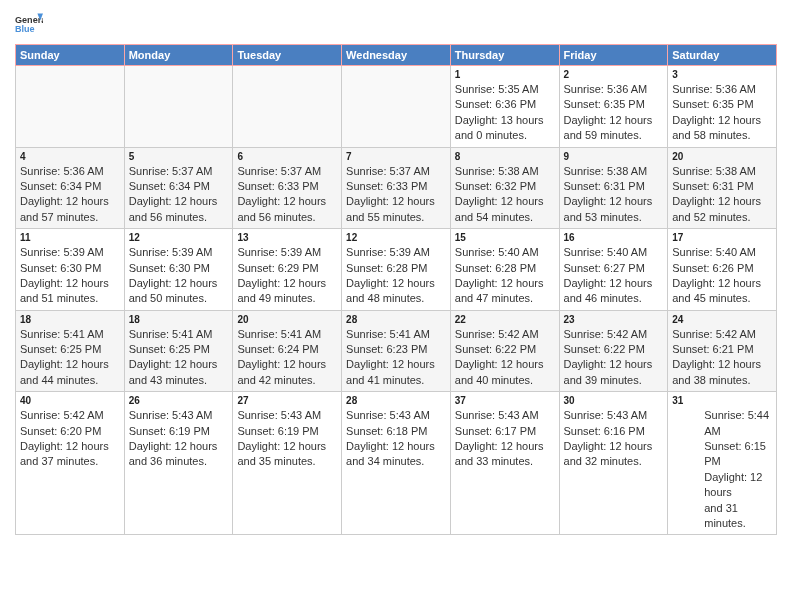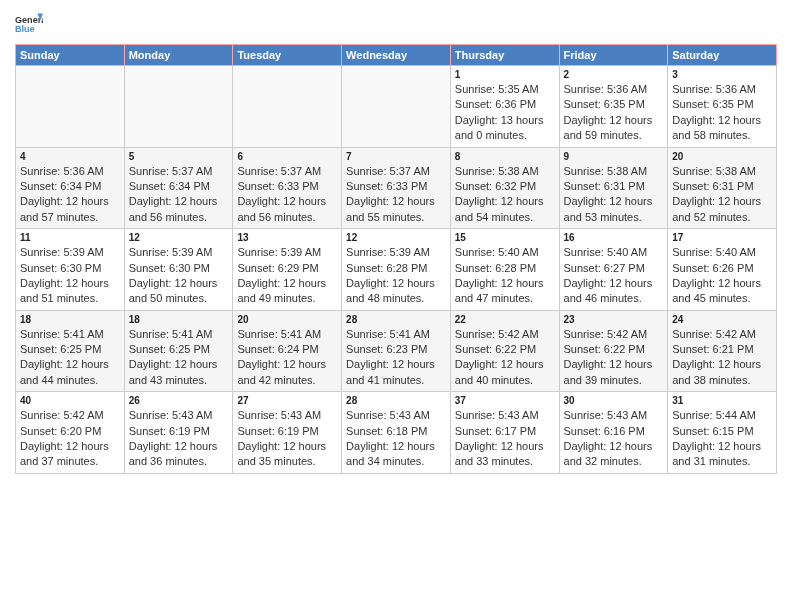--- a/index.html
+++ b/index.html
@@ -332,21 +332,21 @@
           </td>
           <td>
             <div class="day-num">30</div>
             <div class="day-info" style="white-space: pre-line;">Sunrise: 5:43 AM
 Sunset: 6:16 PM
 Daylight: 12 hours
 and 32 minutes.</div>
           </td>
           <td>
             <div class="day-num">31</div>
-            <div class="day-info" style="white-space: pre-line;">Sunrise: 5:44 AM
+            <div class="day-info" style="white-space: pre-line; margin-left: 32px;">Sunrise: 5:44 AM
 Sunset: 6:15 PM
 Daylight: 12 hours
 and 31 minutes.</div>
           </td>
         </tr>
       </tbody>
   </table>
 </div>
 
 </body></html>

